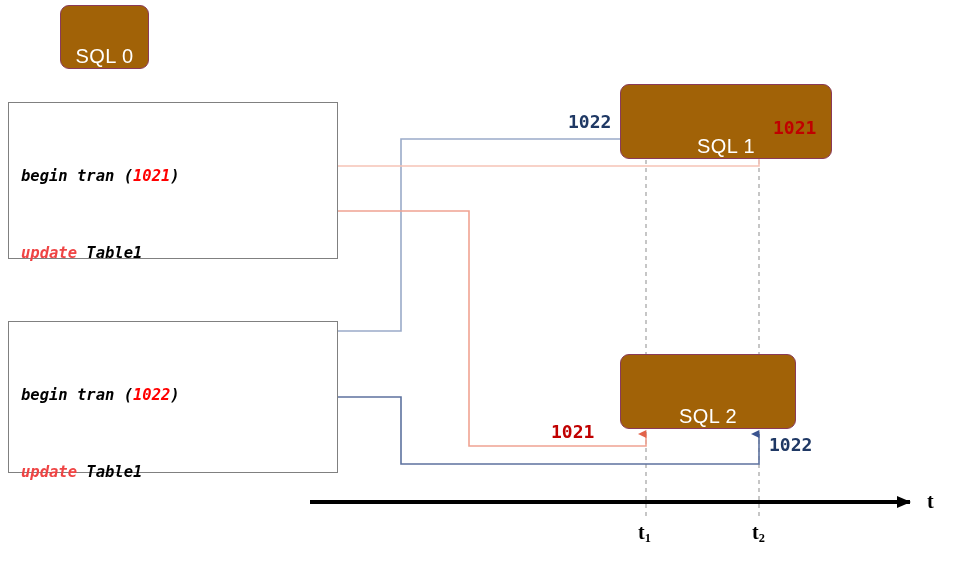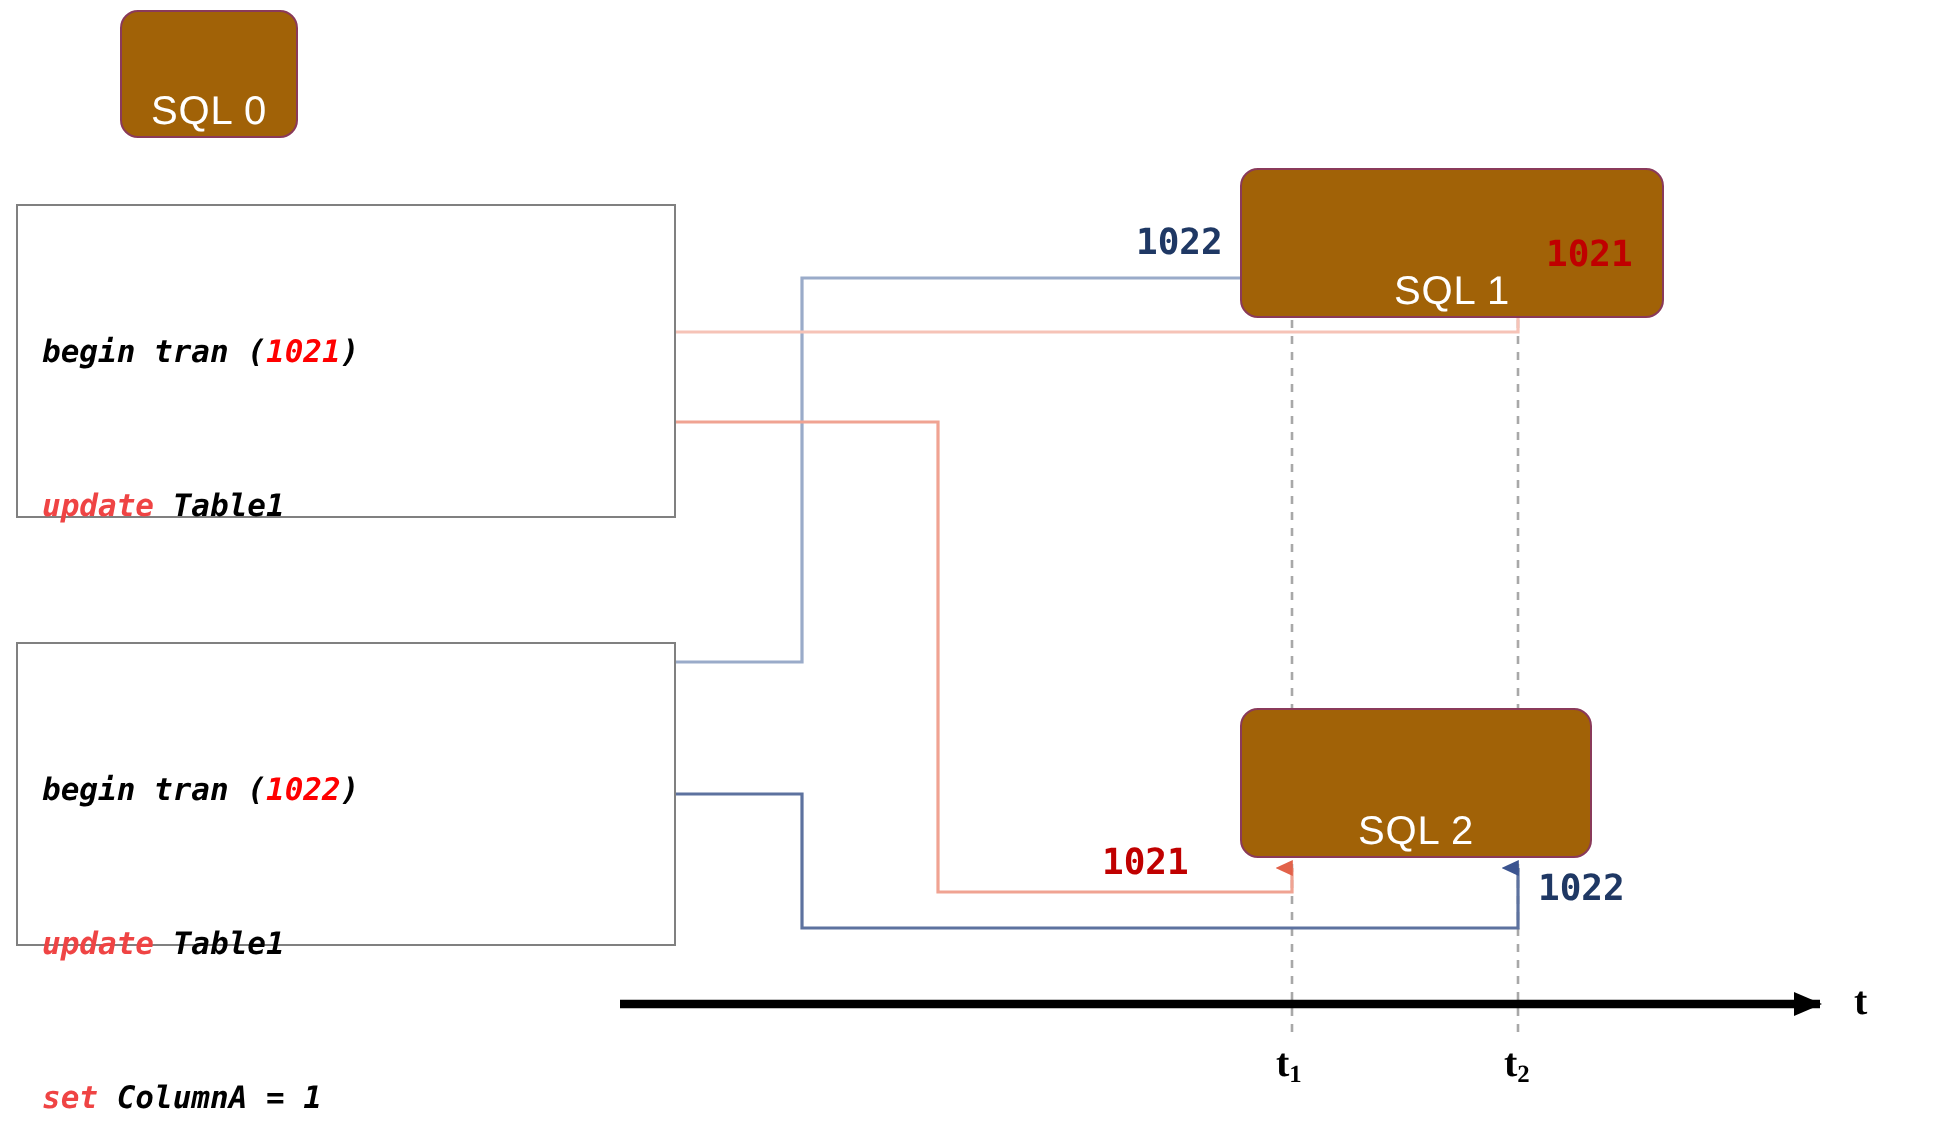--- a/index.html
+++ b/index.html
@@ -134,21 +134,20 @@
   <div class="code-box" style="left:8px; top:102px; width:330px; height:157px;">
     <div><span>begin tran (</span><span class="kw-red">1021</span><span>)</span></div>
     <div><span class="kw-blue">update</span><span> Table1</span></div>
     <div><span class="kw-blue">set</span><span> ColumnA = 1</span></div>
     <div><span class="kw-blue">where</span><span> rowset = 1</span></div>
   </div>
 
   <div class="code-box" style="left:8px; top:278px; width:330px; height:152px;margin-top:43px;">
     <div><span>begin tran (</span><span class="kw-red">1022</span><span>)</span></div>
     <div><span class="kw-blue">update</span><span> Table1</span></div>
-    <div><span class="kw-blue">set</span><span> ColumnA = 1</span></div>
     
     
   </div>
 
   <div class="edge-label lbl-blue" style="left:568px; top:111px;">1022</div>
 
   <div class="edge-label lbl-red" style="left:773px; top:117px;">1021</div>
 
   <div class="edge-label lbl-red" style="left:551px; top:421px;">1021</div>
 

